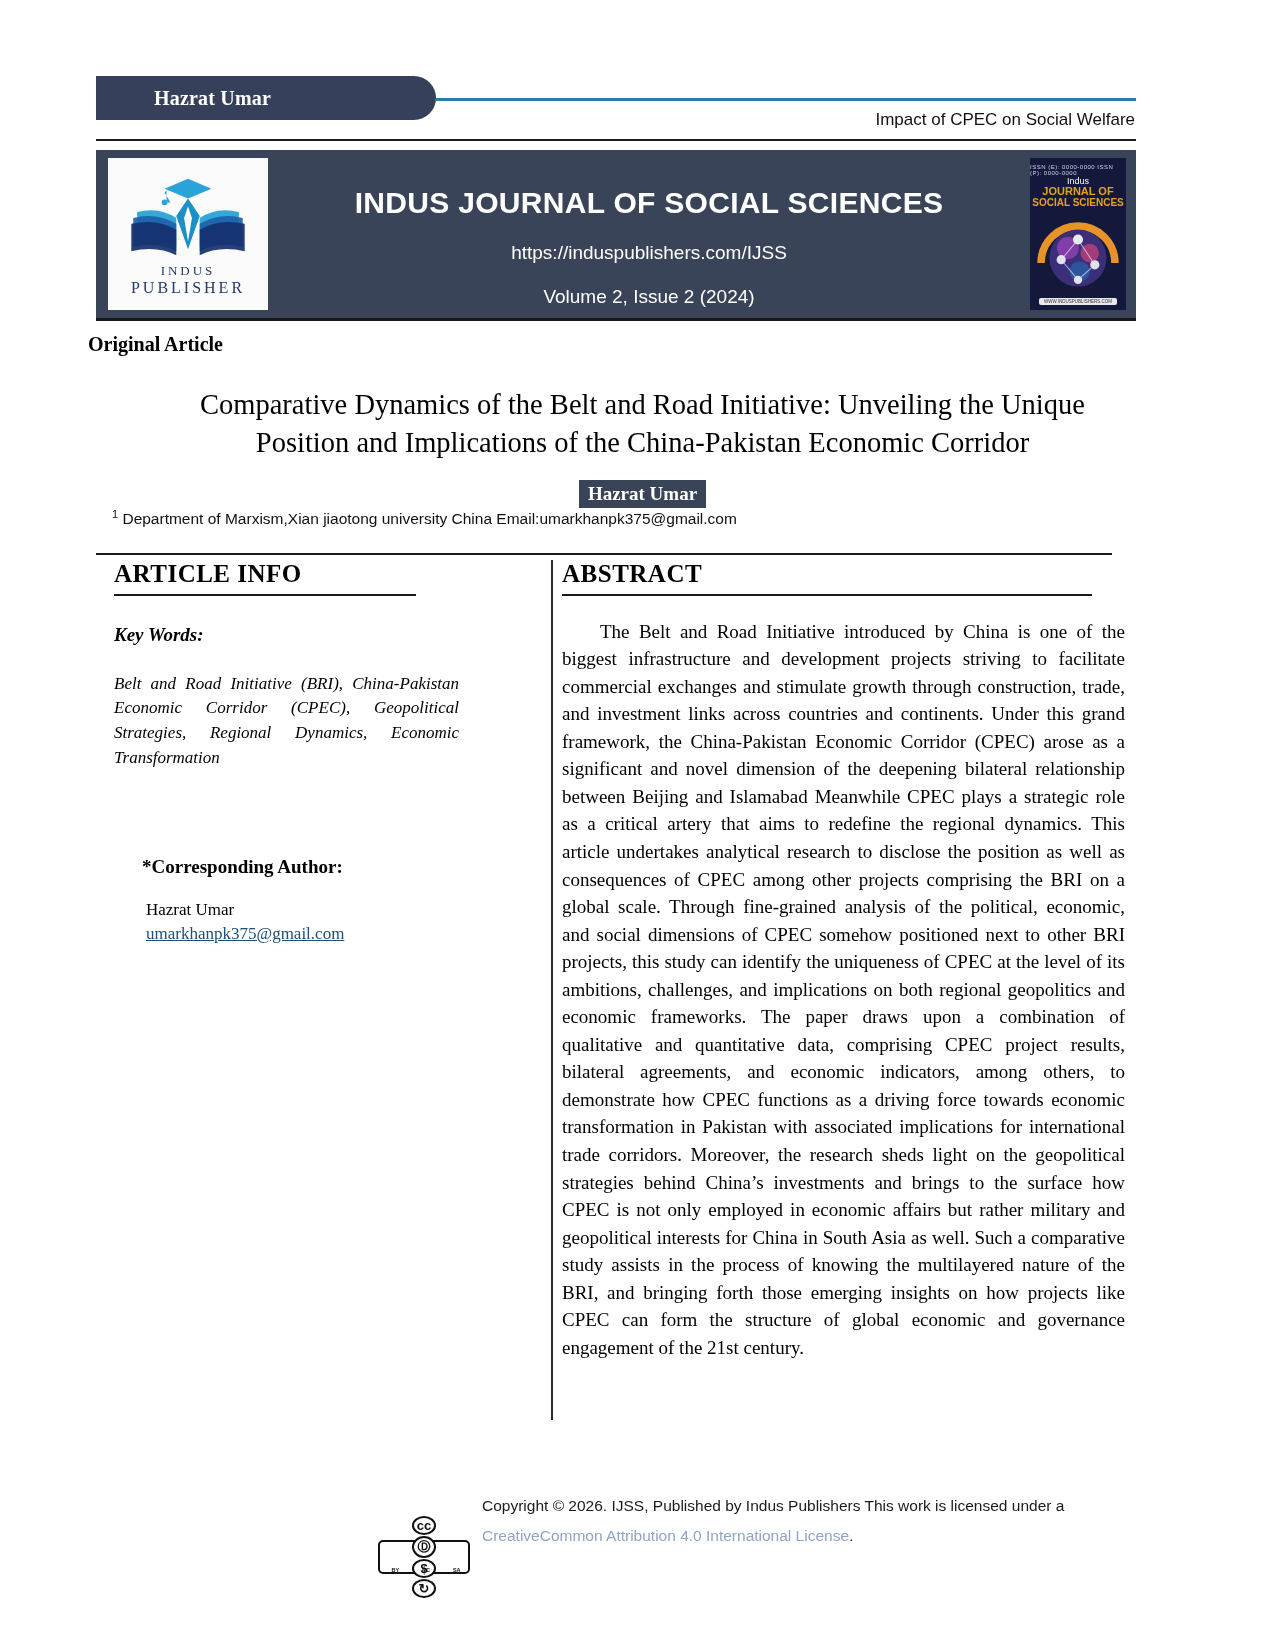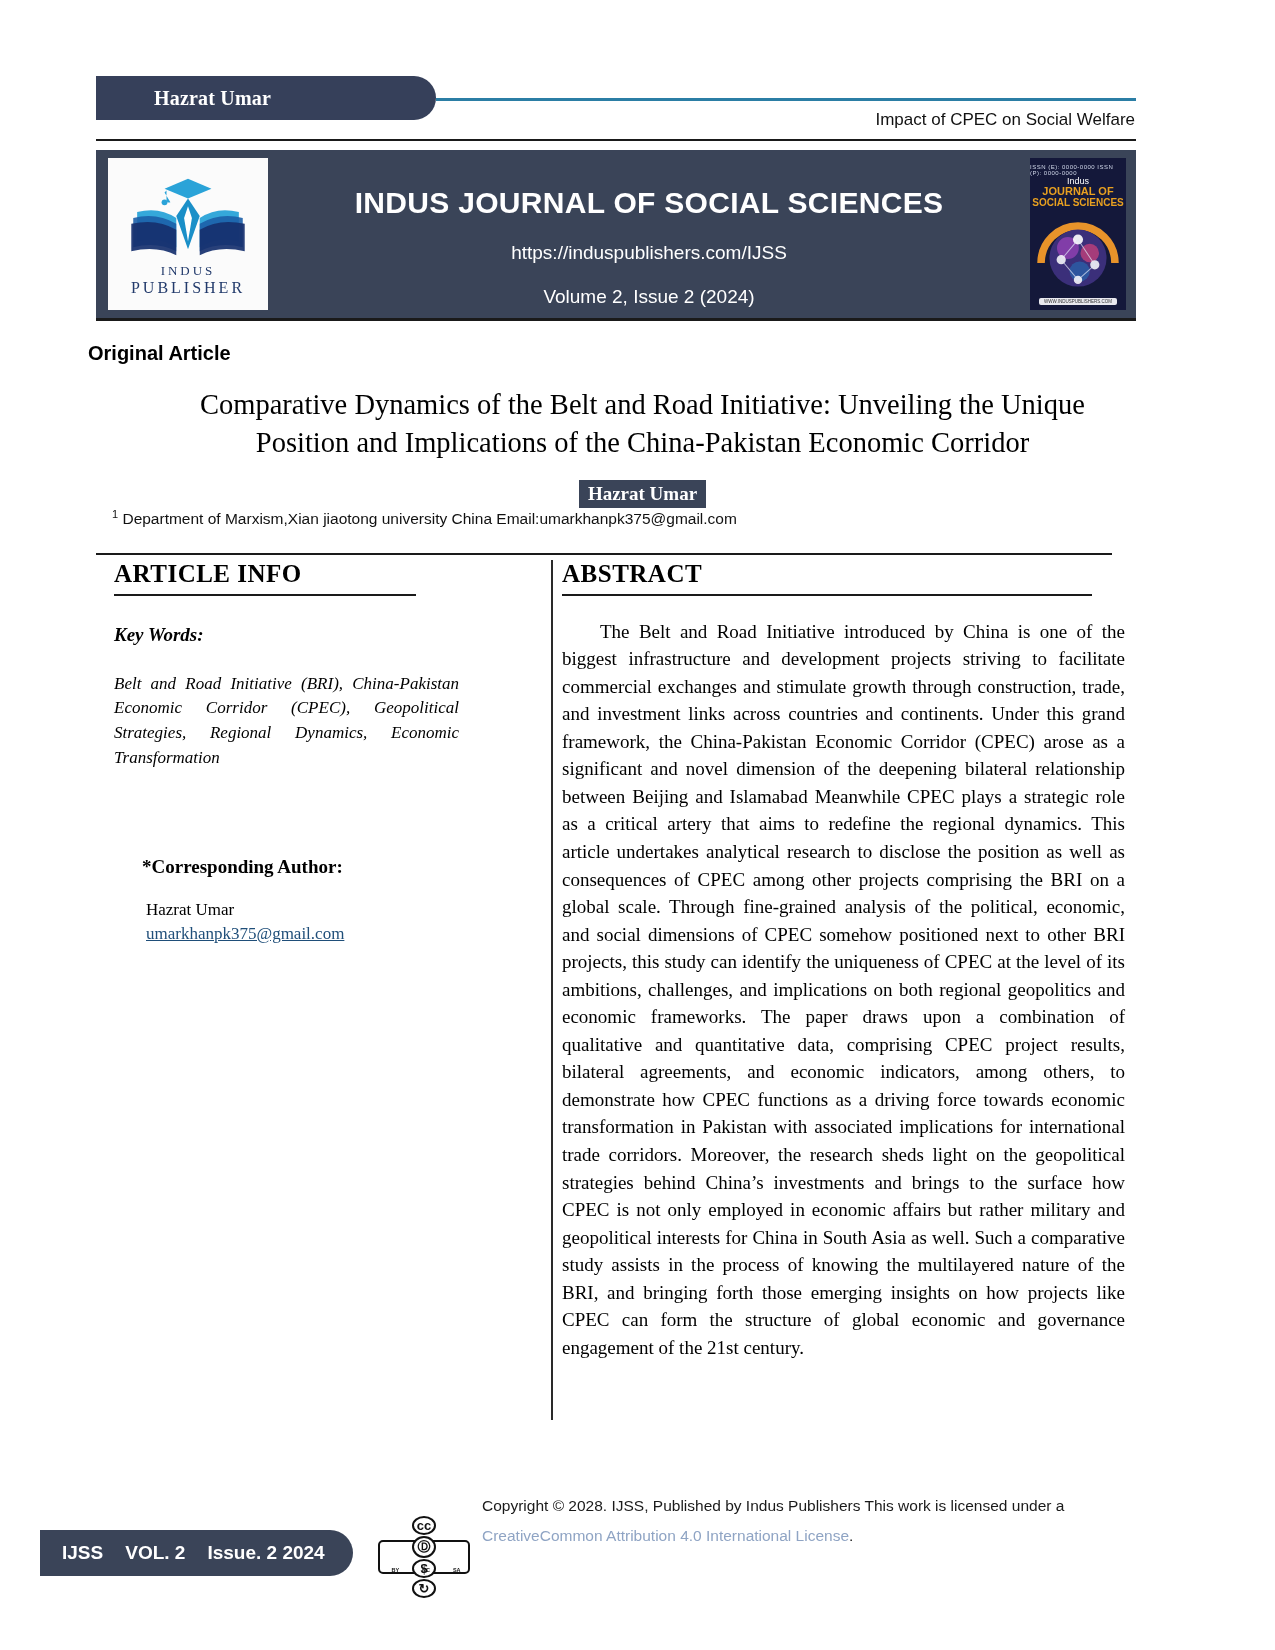--- a/index.html
+++ b/index.html
@@ -109,23 +109,23 @@
     font-family:"Liberation Sans", sans-serif;
   }
 
   .banner-underline {
     position:absolute; left:96px; top:318px; width:1040px; height:3px;
     background:#1a1a1a;
   }
 
   
   .article-type {
-    position:absolute; left:88px; top:342px;
+    position:absolute; left:88px; top:333px;
     font-size:20px; font-weight:bold;
-    font-family:Liberation Sans, sans-serif;
+    font-family:Liberation Serif, serif;
   }
 
   
   .title-block {
     position:absolute; left:150px; top:370px; width:985px;
     text-align:center;
   }
   .paper-title {
     font-size:28.5px; line-height:1.32; font-weight:normal;
     font-family:"Liberation Serif", serif;
@@ -339,36 +339,31 @@
     <div class="col-divider"></div>
 
     <div class="col-right">
       <div class="head-info">ABSTRACT</div>
       <div class="head-rule-right"></div>
       <div class="abstract-text">The Belt and Road Initiative introduced by China is one of the biggest infrastructure and development projects striving to facilitate commercial exchanges and stimulate growth through construction, trade, and investment links across countries and continents. Under this grand framework, the China-Pakistan Economic Corridor (CPEC) arose as a significant and novel dimension of the deepening bilateral relationship between Beijing and Islamabad Meanwhile CPEC plays a strategic role as a critical artery that aims to redefine the regional dynamics. This article undertakes analytical research to disclose the position as well as consequences of CPEC among other projects comprising the BRI on a global scale. Through fine-grained analysis of the political, economic, and social dimensions of CPEC somehow positioned next to other BRI projects, this study can identify the uniqueness of CPEC at the level of its ambitions, challenges, and implications on both regional geopolitics and economic frameworks. The paper draws upon a combination of qualitative and quantitative data, comprising CPEC project results, bilateral agreements, and economic indicators, among others, to demonstrate how CPEC functions as a driving force towards economic transformation in Pakistan with associated implications for international trade corridors. Moreover, the research sheds light on the geopolitical strategies behind China’s investments and brings to the surface how CPEC is not only employed in economic affairs but rather military and geopolitical interests for China in South Asia as well. Such a comparative study assists in the process of knowing the multilayered nature of the BRI, and bringing forth those emerging insights on how projects like CPEC can form the structure of global economic and governance engagement of the 21st century.</div>
     </div>
   </div>
 
   <div class="footer">
-    <div class="footer-pill">
-      <span>IJSS</span>
-      <span>VOL. 2</span>
-      <span>Issue. 2 2024</span>
-    </div>
 
     <div class="cc-badge">
       <div class="cc-circ">cc</div>
       <div class="cc-circ">Ⓓ</div>
       <div class="cc-circ">$</div>
       <div class="cc-circ">↻</div>
       <div class="cc-sub">
         <span>BY</span>
         <span>NC</span>
         <span>SA</span>
       </div>
     </div>
 
     <div class="footer-copy">
-      <span>Copyright © 2028. IJSS, Published by Indus Publishers This work is licensed under a </span><a class="lic-link">Creative</a><a class="lic-link2">Common Attribution 4.0 International License</a><span>.</span>
+      <span>Copyright © 2026. IJSS, Published by Indus Publishers This work is licensed under a </span><a class="lic-link">Creative</a><a class="lic-link2">Common Attribution 4.0 International License</a><span>.</span>
     </div>
   </div>
 
 </div>
 
 </body></html>

